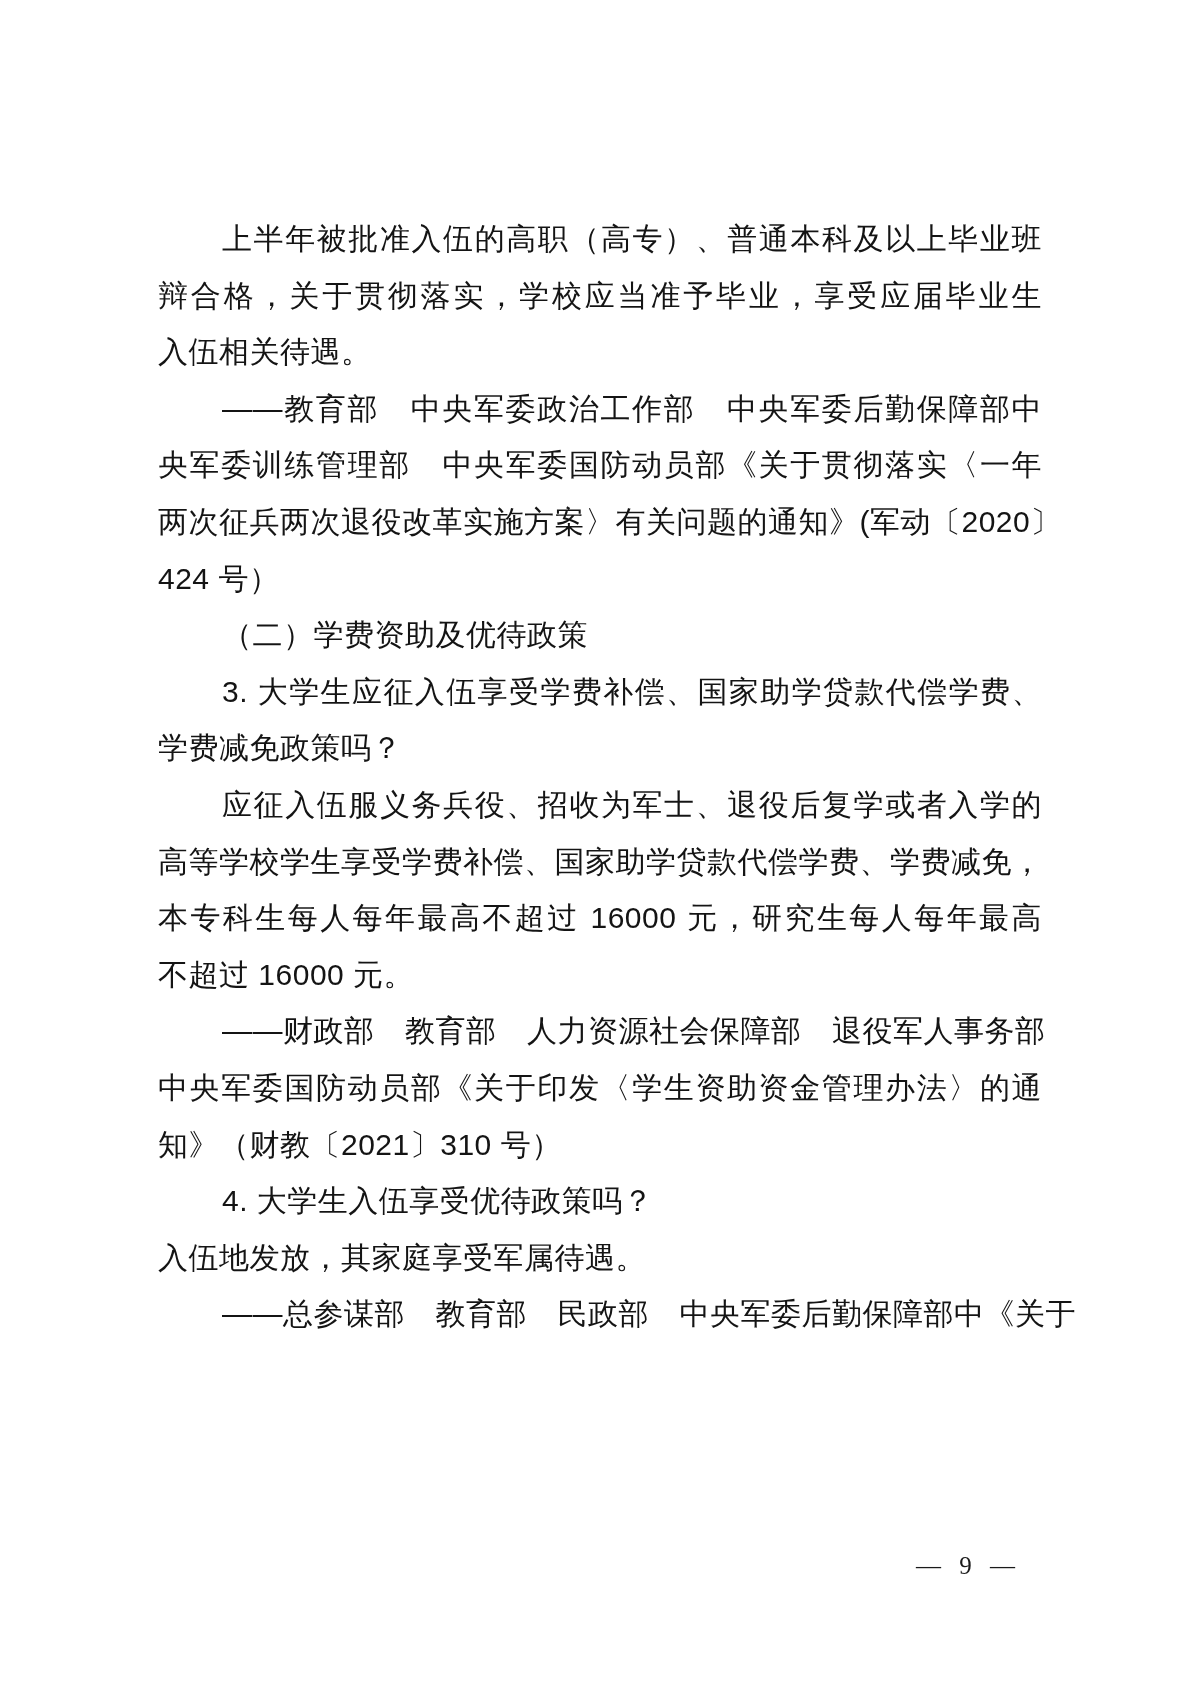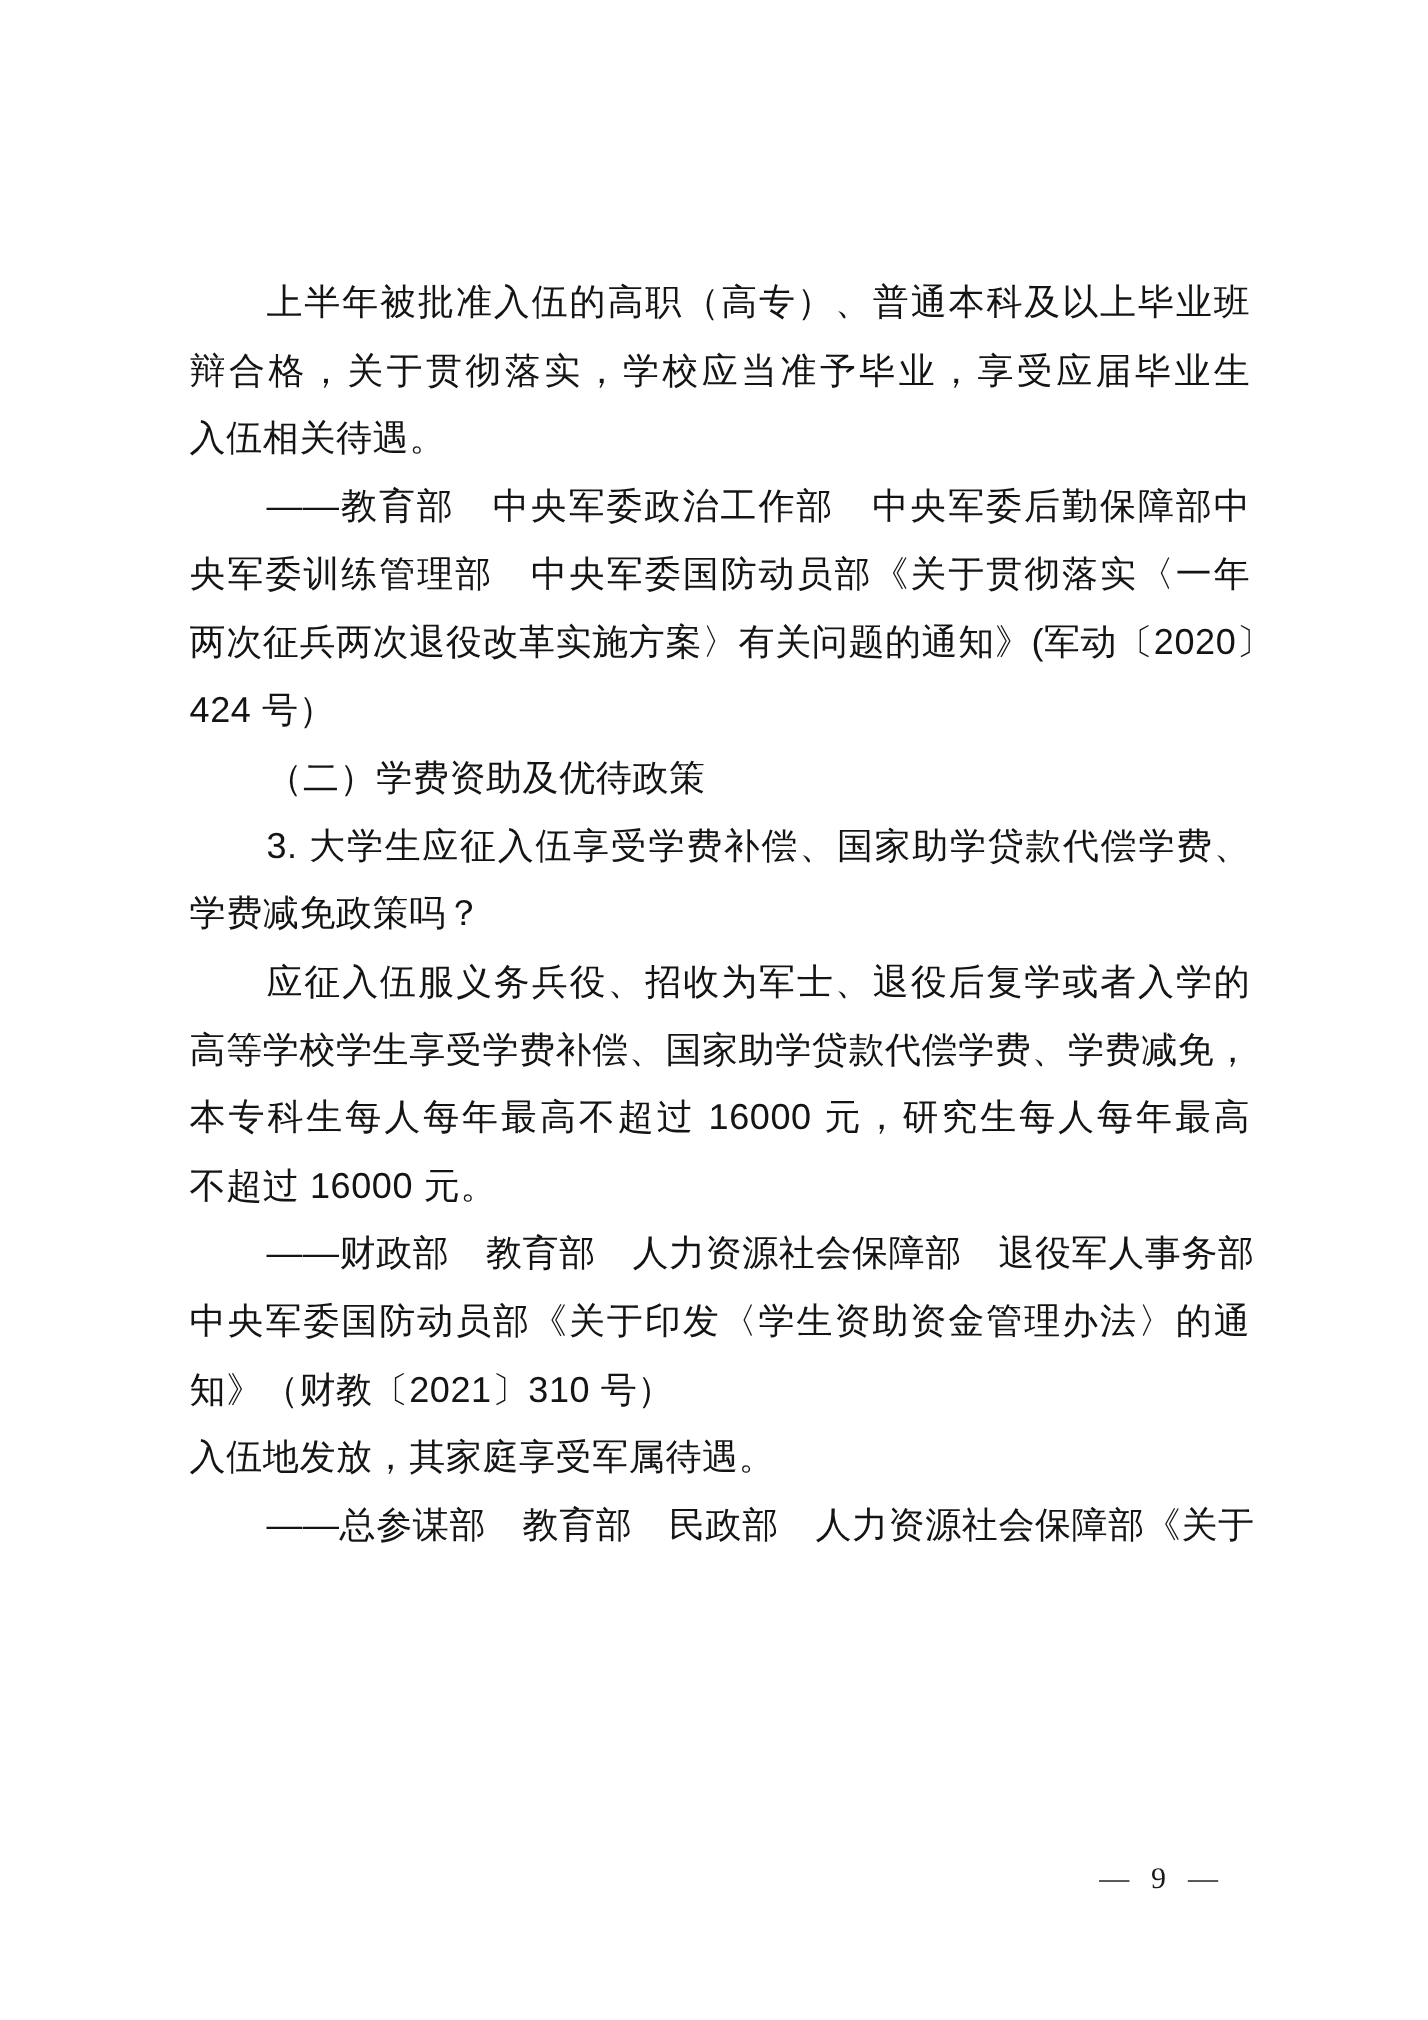--- a/index.html
+++ b/index.html
@@ -11,21 +11,21 @@
     position: relative;
     width: 1190px;
     height: 1683px;
     background: #ffffff;
     overflow: hidden;
     font-family: "Liberation Sans", sans-serif;
   }
   .textblock {
     position: absolute;
     left: 158px;
-    top: 225px;
+    top: 211px;
     width: 884px;
   }
   .line {
     height: 56.6px;
     line-height: 56.6px;
     font-size: 30px;
     color: #141414;
     white-space: nowrap;
     letter-spacing: 0.5px;
   }
@@ -67,17 +67,18 @@
       <div class="line align-left indent">（二）学费资助及优待政策</div>
       <div class="line align-justify indent">3. 大学生应征入伍享受学费补偿、国家助学贷款代偿学费、</div>
       <div class="line align-left">学费减免政策吗？</div>
       <div class="line align-justify indent">应征入伍服义务兵役、招收为军士、退役后复学或者入学的</div>
       <div class="line align-justify">高等学校学生享受学费补偿、国家助学贷款代偿学费、学费减免，</div>
       <div class="line align-justify">本专科生每人每年最高不超过 16000 元，研究生每人每年最高</div>
       <div class="line align-left">不超过 16000 元。</div>
       <div class="line align-justify indent">——财政部　教育部　人力资源社会保障部　退役军人事务部</div>
       <div class="line align-justify">中央军委国防动员部《关于印发〈学生资助资金管理办法〉的通</div>
       <div class="line align-left">知》（财教〔2021〕310 号）</div>
+      <div class="line align-left indent">4. 大学生入伍享受优待政策吗？</div>
       <div class="line align-left">入伍地发放，其家庭享受军属待遇。</div>
-      <div class="line align-justify indent">——总参谋部　教育部　民政部　人力资源社会保障部《关于</div>
+      <div class="line align-justify indent">——总参谋部　教育部　民政部　中央军委后勤保障部中《关于</div>
     </div>
   <div class="footer">— 9 —</div>
 </div>
 
 </body></html>

